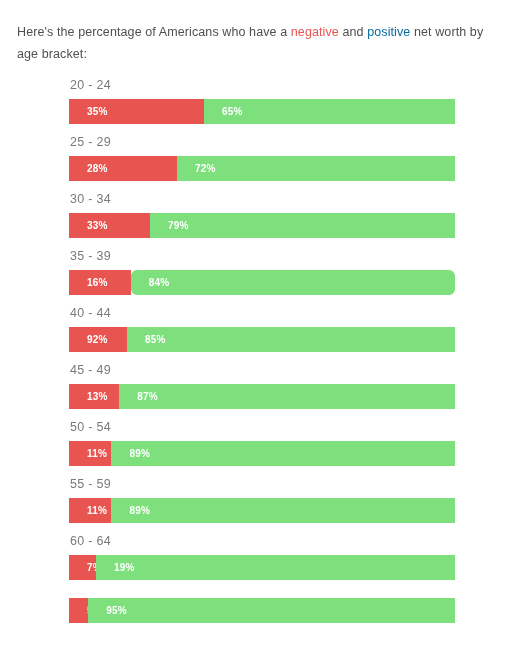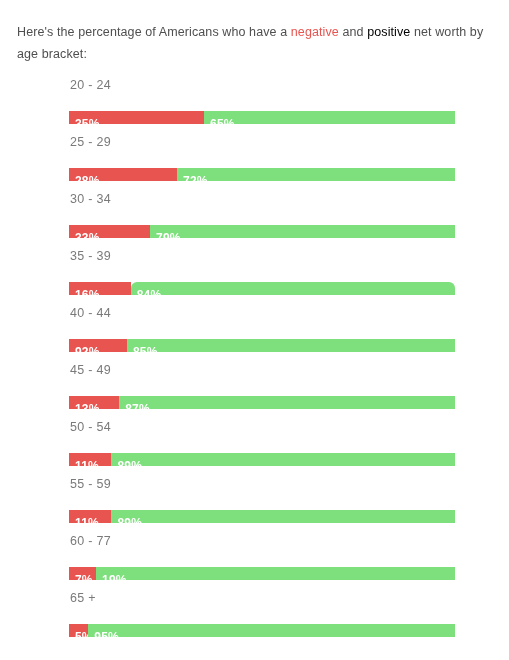--- a/index.html
+++ b/index.html
@@ -21,21 +21,21 @@
     width: 475px;
     font-size: 12.5px;
     line-height: 22px;
     color: #4f4f4f;
     letter-spacing: 0.1px;
   }
   .intro .neg {
     color: #e8544f;
   }
   .intro .pos {
-    color: #000000;
+    color: #0369a1;
   }
   .chart {
     position: absolute;
     left: 69px;
     top: 78px;
     width: 386px;
   }
   .group {
     height: 57px;
     position: relative;
@@ -53,28 +53,27 @@
     height: 25px;
     display: flex;
     width: 100%;
     overflow: hidden;
   }
   .seg {
     height: 25px;
     display: flex;
     align-items: center;
     box-sizing: border-box;
-    padding-left: 6px;
-    font-size: 12px;
+    padding-left: 18px;
+    font-size: 10px;
     font-weight: bold;
     color: #ffffff;
     letter-spacing: 0.2px;
     white-space: nowrap;
     overflow: hidden;
-    margin-top: 12px;
   }
   .seg-neg {
     background: #e8544f;
   }
   .seg-pos {
     background: #7de07d;
     text-align: right;
   }
 </style>
 </head>
@@ -133,26 +132,25 @@
       </div>
     </div>
     <div class="group">
       <div class="group-label">55 - 59</div>
       <div class="bar">
         <div class="seg seg-neg" style="width: 11%;">11%</div>
         <div class="seg seg-pos" style="width: 89%;">89%</div>
       </div>
     </div>
     <div class="group">
-      <div class="group-label">60 - 77</div>
+      <div class="group-label">60 - 64</div>
       <div class="bar">
         <div class="seg seg-neg" style="width: 7%;">7%</div>
         <div class="seg seg-pos" style="width: 93%;">19%</div>
       </div>
     </div>
     <div class="group">
-      <div class="group-label">65 +</div>
       <div class="bar">
         <div class="seg seg-neg" style="width: 5%;">5%</div>
         <div class="seg seg-pos" style="width: 95%;">95%</div>
       </div>
     </div>
   </div>
 
 </body></html>

